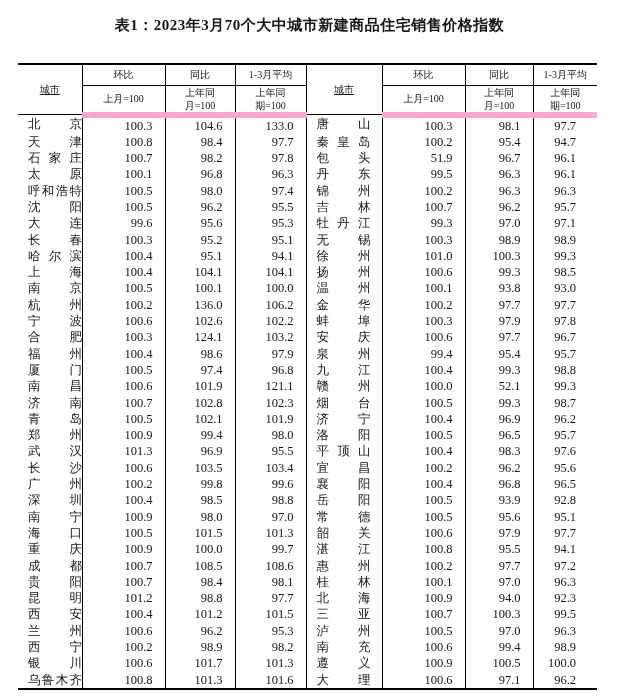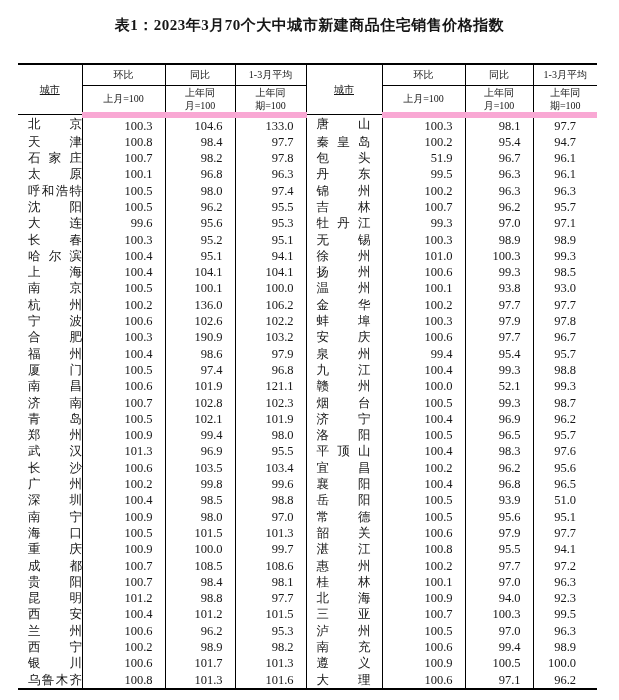--- a/index.html
+++ b/index.html
@@ -201,21 +201,21 @@
           <td class="num">102.6</td>
           <td class="num">102.2</td>
           <td class="city"><span class="cname">蚌埠</span></td>
           <td class="num">100.3</td>
           <td class="num">97.9</td>
           <td class="num last">97.8</td>
         </tr>
         <tr>
           <td class="city"><span class="cname">合肥</span></td>
           <td class="num">100.3</td>
-          <td class="num">190.9</td>
+          <td class="num">124.1</td>
           <td class="num">103.2</td>
           <td class="city"><span class="cname">安庆</span></td>
           <td class="num">100.6</td>
           <td class="num">97.7</td>
           <td class="num last">96.7</td>
         </tr>
         <tr>
           <td class="city"><span class="cname">福州</span></td>
           <td class="num">100.4</td>
           <td class="num">98.6</td>
@@ -306,21 +306,21 @@
           <td class="num last">96.5</td>
         </tr>
         <tr>
           <td class="city"><span class="cname">深圳</span></td>
           <td class="num">100.4</td>
           <td class="num">98.5</td>
           <td class="num">98.8</td>
           <td class="city"><span class="cname">岳阳</span></td>
           <td class="num">100.5</td>
           <td class="num">93.9</td>
-          <td class="num last">51.0</td>
+          <td class="num last">92.8</td>
         </tr>
         <tr>
           <td class="city"><span class="cname">南宁</span></td>
           <td class="num">100.9</td>
           <td class="num">98.0</td>
           <td class="num">97.0</td>
           <td class="city"><span class="cname">常德</span></td>
           <td class="num">100.5</td>
           <td class="num">95.6</td>
           <td class="num last">95.1</td>

